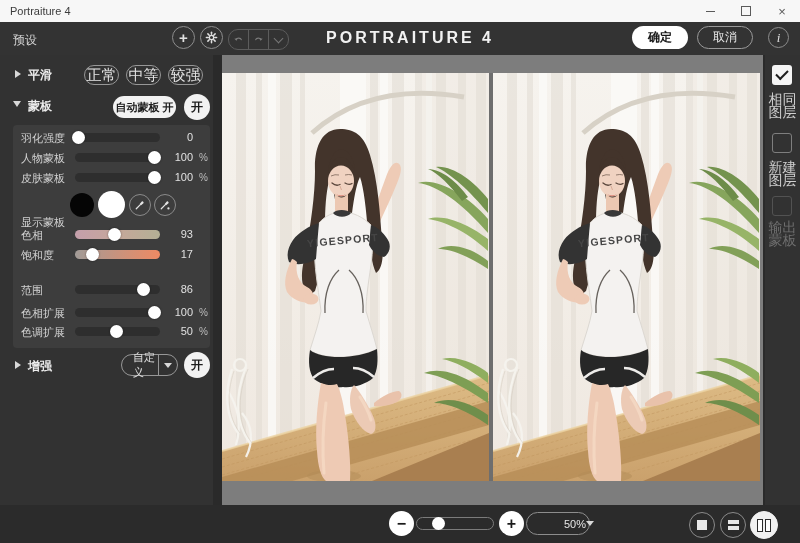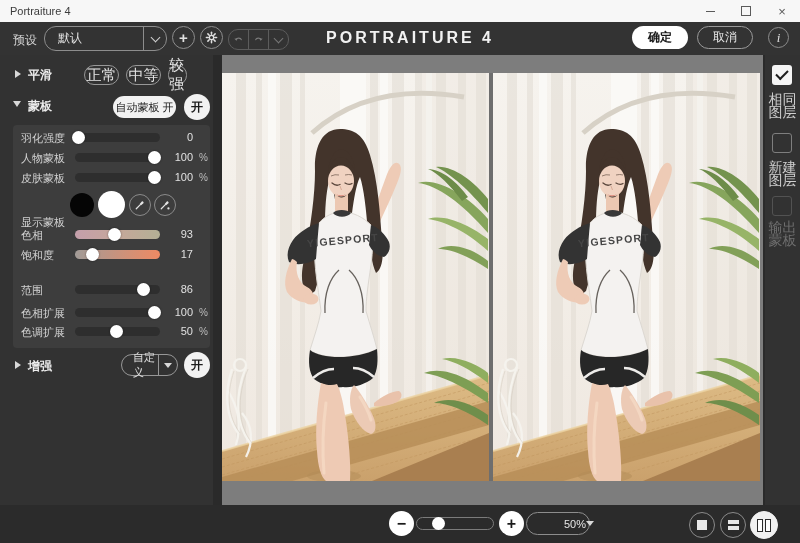--- a/index.html
+++ b/index.html
@@ -44,21 +44,21 @@
   
   .sidebar-left{position:absolute;top:55px;left:0;width:213px;height:450px;background:#323232;}
   .sec-title{position:absolute;font-size:12px;font-weight:bold;color:#ededed;}
   .tri-right{width:0;height:0;border-top:4px solid transparent;border-bottom:4px solid transparent;
              border-left:6px solid #d8d8d8;display:inline-block;position:absolute;}
   .tri-down{width:0;height:0;border-left:4px solid transparent;border-right:4px solid transparent;
              border-top:6px solid #d8d8d8;display:inline-block;position:absolute;}
   .pill-sm{position:absolute;height:20px;border:1px solid #979797;border-radius:11px;box-sizing:border-box;
            display:flex;align-items:center;justify-content:center;font-size:15px;color:#e2e2e2;}
   .white-pill{position:absolute;background:#f2f2f2;color:#1c1c1c;border-radius:12px;
-              display:flex;align-items:center;justify-content:center;font-size:11px;font-weight:normal;}
+              display:flex;align-items:center;justify-content:center;font-size:11px;font-weight:bold;}
   .white-circle{position:absolute;background:#f2f2f2;color:#1c1c1c;border-radius:50%;
               display:flex;align-items:center;justify-content:center;font-size:12px;font-weight:bold;}
   .slider-panel{position:absolute;left:13px;top:70px;width:197px;height:223px;background:#3d3d3d;border-radius:4px;}
   .srow{position:absolute;left:0;width:100%;height:20px;}
   .srow .lbl{position:absolute;left:8px;top:4px;font-size:11px;color:#d2d2d2;white-space:nowrap;}
   .track{position:absolute;left:62px;top:6px;width:85px;height:9px;border-radius:5px;background:#2e2e2e;}
   .track.hue{background:linear-gradient(90deg,#c49fab,#c6a79a,#b3b095);}
   .track.sat{background:linear-gradient(90deg,#a19b97,#ef8a63);}
   .track.lum{background:linear-gradient(90deg,#171412,#6e5547,#cdb3a8,#e7dad4);}
   .thumb{position:absolute;top:-2.5px;width:13px;height:13px;background:#ffffff;border-radius:50%;
@@ -128,27 +128,20 @@
           <span class="ic-max"></span>
         </div>
       <div class="win-btn">
           <span class="ic-close">×</span>
         </div>
     </div>
   </div>
 
   <div class="toolbar">
     <span class="tb-abs preset-label">预设</span>
-    <div class="tb-abs preset-pill">
-      <span class="txt">默认</span>
-      <span class="sep"></span>
-      <span class="caret-box">
-          <span class="chev"></span>
-        </span>
-    </div>
     <div class="tb-abs round-btn plus-btn">
         <span>+</span>
       </div>
     <div class="tb-abs round-btn gear-btn">
       <svg class="icon" width="13" height="13" viewBox="0 0 24 24">
         <circle cx="12" cy="12" r="4" fill="none" stroke="#e0e0e0" stroke-width="2.4"></circle>
         <g stroke="#e0e0e0" stroke-width="2.8" stroke-linecap="round">
           <line x1="18" y1="12" x2="21.5" y2="12"></line>
             <line x1="16.2" y1="16.2" x2="18.7" y2="18.7"></line>
           <line x1="12" y1="18" x2="12" y2="21.5"></line>
@@ -184,21 +177,21 @@
     <div class="tb-abs cancel-btn">取消</div>
     <div class="tb-abs round-btn info-btn">i</div>
   </div>
 
   <div class="sidebar-left">
 
     <span class="tri-right" style="left:15px;top:15px;"></span>
     <span class="sec-title" style="left:28px;top:12px;">平滑</span>
     <div class="pill-sm" style="left:84px;top:10px;width:35px;">正常</div>
     <div class="pill-sm" style="left:126px;top:10px;width:35px;">中等</div>
-    <div class="pill-sm" style="left:168px;top:10px;width:19px;">较强</div>
+    <div class="pill-sm" style="left:168px;top:10px;width:35px;">较强</div>
 
     <span class="tri-down" style="left:13px;top:46px;"></span>
     <span class="sec-title" style="left:28px;top:43px;">蒙板</span>
     <div class="white-pill" style="left:113px;top:41px;width:63px;height:22px;">自动蒙板 开</div>
     <div class="white-circle" style="left:184px;top:39px;width:26px;height:26px;">开</div>
 
     <div class="slider-panel">
 
       <div class="srow" style="top:2px;">
         <span class="lbl">羽化强度</span>

